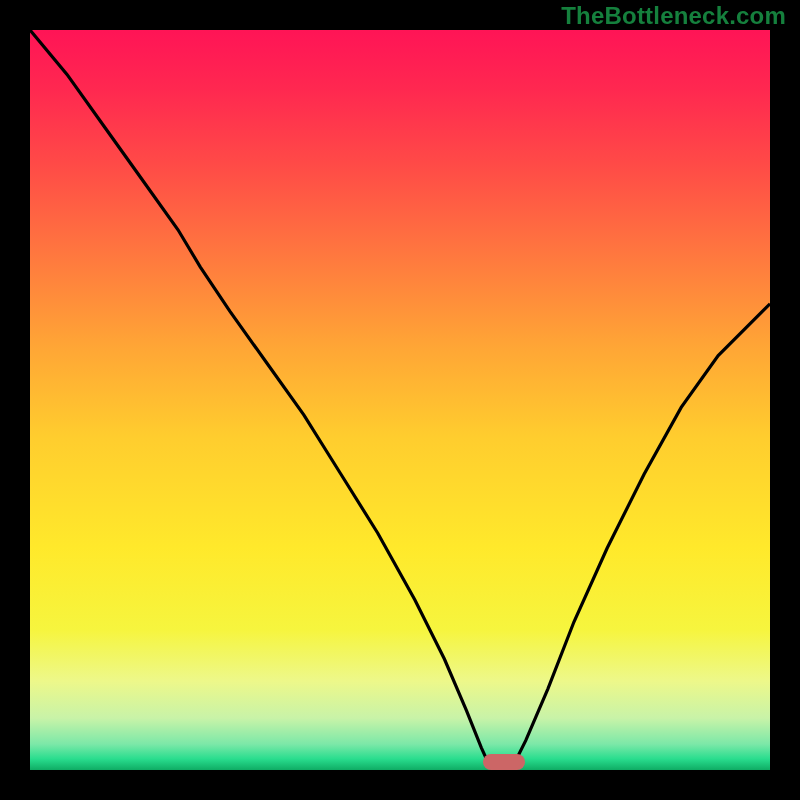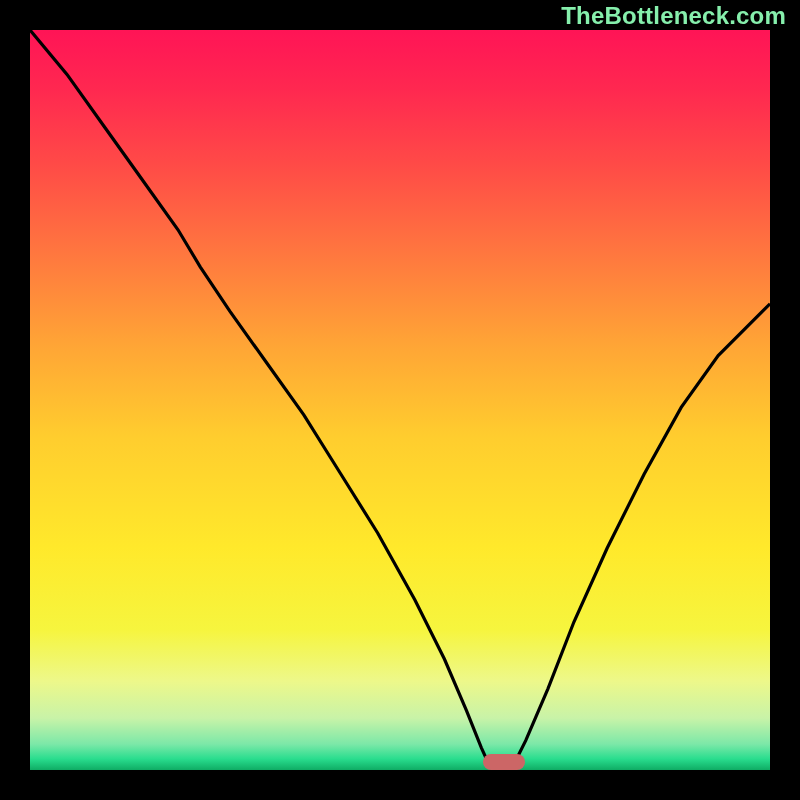--- a/index.html
+++ b/index.html
@@ -14,21 +14,21 @@
   .frame {
     position: relative;
     width: 800px;
     height: 800px;
     background: #000;
   }
   .watermark {
     position: absolute;
     top: 2px;
     right: 14px;
-    color: #86efac;
+    color: #15803d;
     font-size: 24px;
     font-weight: bold;
     letter-spacing: 0.2px;
     z-index: 10;
   }
   .plot-area {
     position: absolute;
     left: 30px;
     top: 30px;
     width: 740px;

